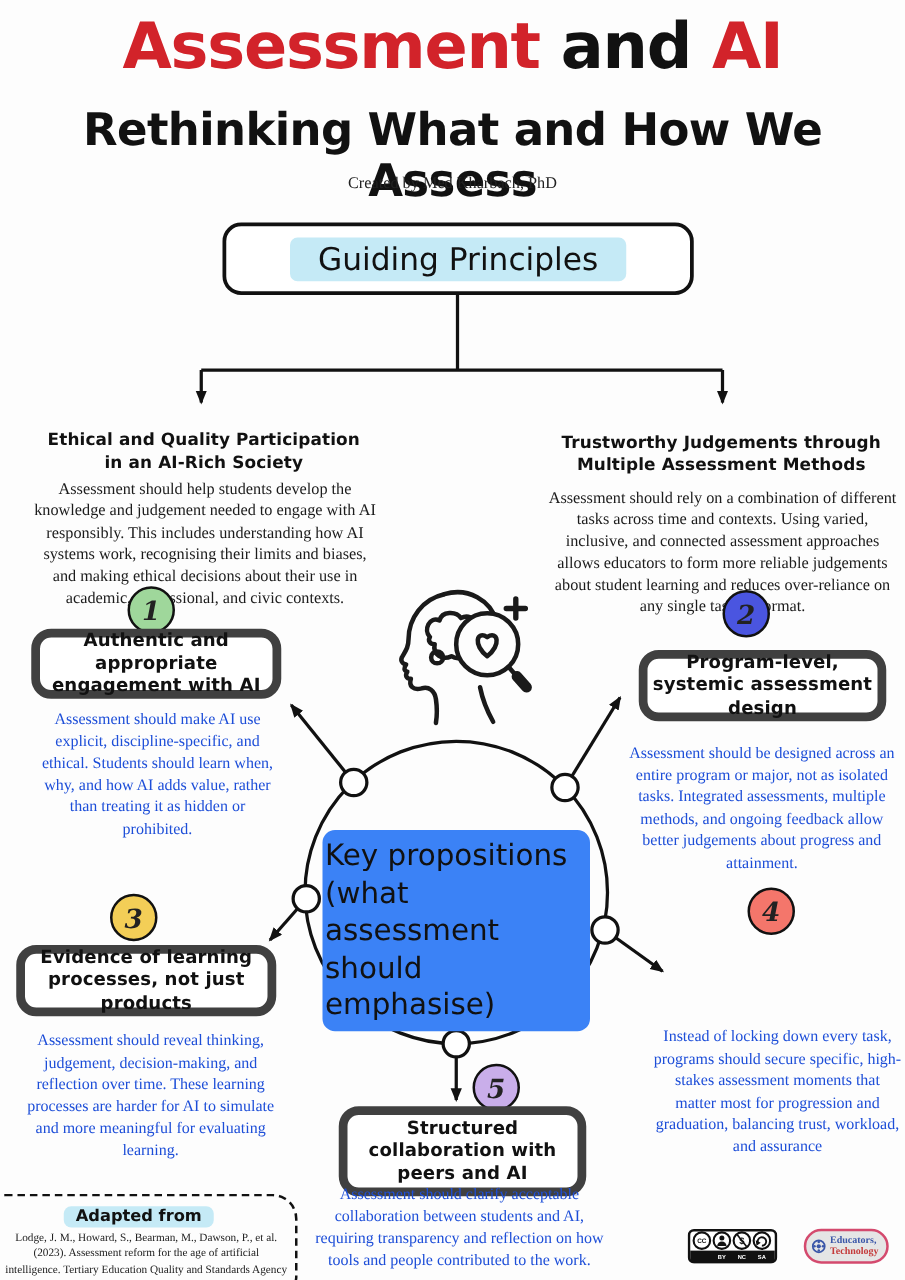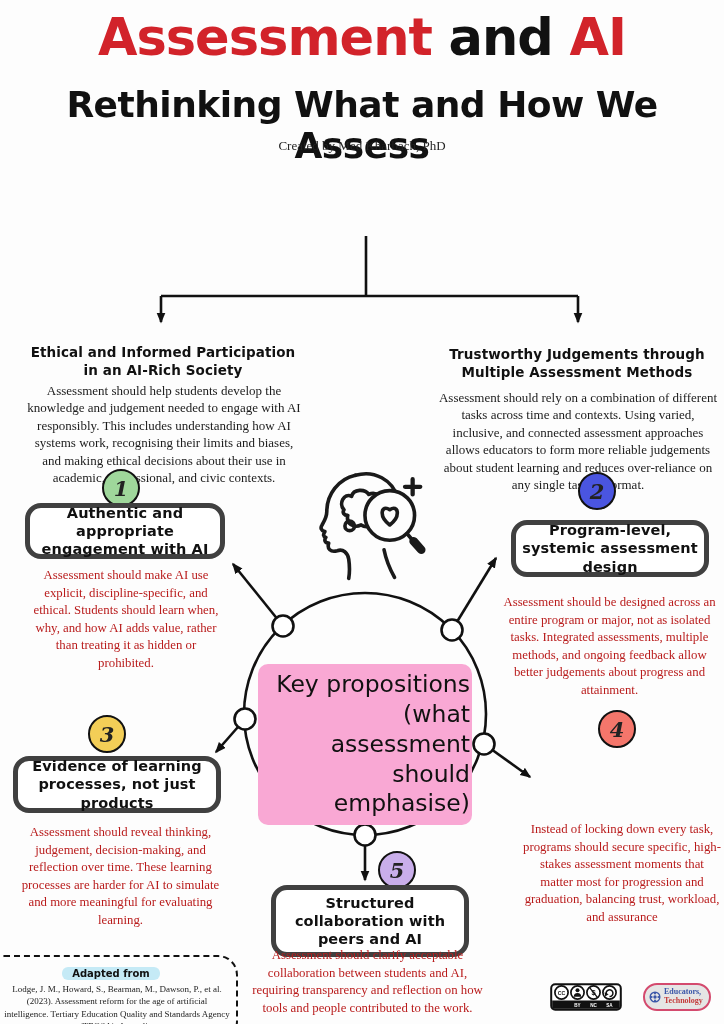--- a/index.html
+++ b/index.html
@@ -25,55 +25,55 @@
 
   
   .ptitle { font-weight:bold; font-size:13.5px; line-height:1.3; text-align:center; letter-spacing:0.1px; }
   .ptitle-left  { left:30px;  top:344px; width:266px; }
   .ptitle-right { left:446px; top:346px; width:262px; }
   .paragraph { font-family:"Liberation Serif", serif; font-size:13px; line-height:1.34; text-align:center; color:#1b1b1b; }
   .pbodytext-left  { left:26px;  top:382px; width:276px; }
   .pbodytext-right { left:438px; top:389px; width:280px; }
 
   
-  .center-label { left:258px; top:664px; width:214px; background:#f9a8d4; border-radius:10px;
-                  padding:6px 2px; text-align:right; font-size:23.5px; line-height:1.27; font-weight:500; }
+  .center-label { left:258px; top:664px; width:214px; background:#3b82f6; border-radius:10px;
+                  padding:6px 2px; text-align:left; font-size:23.5px; line-height:1.27; font-weight:500; }
 
   
   .badge { width:38px; height:38px; border:2.5px solid #111; border-radius:50%;
            display:flex; align-items:center; justify-content:center;
            font-family:"DejaVu Serif", serif; font-style:italic; font-weight:bold; font-size:21px; color:#222; }
   .badge1 { left:102px; top:469px; }
   .badge2 { left:578px; top:472px; }
   .badge3 { left:88px;  top:715px; }
   .badge4 { left:598px; top:710px; }
   .badge5 { left:378px; top:851px; }
 
   
-  .pbox { background:#fff; border:5px solid #404040; border-radius:16px;
+  .pbox { background:#fff; border:7px solid #404040; border-radius:16px;
           display:flex; align-items:center; justify-content:center; text-align:center;
           font-weight:bold; font-size:14.5px; line-height:1.25; padding:0 4px; letter-spacing:0.1px; }
   .pbox1 { left:25px;  top:503px; width:200px; height:56px; }
   .pbox2 { left:511px; top:520px; width:198px; height:57px; }
   .pbox3 { left:13px;  top:756px; width:208px; height:57px; }
   .pbox4 { left:536px; top:754px; width:172px; height:57px; }
   .pbox5 { left:271px; top:885px; width:198px; height:72px; }
 
   
-  .pbody { text-align:center; font-family:"Liberation Serif", serif; font-size:12.8px; line-height:1.37; color:#b91c1c; }
+  .pbody { text-align:center; font-family:"Liberation Serif", serif; font-size:12.8px; line-height:1.37; color:#1d4ed8; }
   .pbody1 { left:28px;  top:567px; width:196px; }
   .pbody2 { left:502px; top:594px; width:215px; }
   .pbody3 { left:17px;  top:824px; width:207px; }
   .pbody4 { left:523px; top:821px; width:198px; }
   .pbody5 { left:250px; top:947px; width:235px; }
 
   
   .adapted { left:-16px; top:955px; width:254px; height:86px; border:2.5px dashed #111;
              border-radius:20px; text-align:center; padding-top:5px; background:#fdfdfd; }
-  .adapted .hl { font-weight:bold; font-size:10px; padding:1px 10px; display:inline-block; }
+  .adapted .hl { font-weight:bold; font-size:13px; padding:1px 10px; display:inline-block; }
   .citation { font-family:"Liberation Serif", serif; font-size:9px; line-height:1.38; padding:2px 6px 0 18px; text-align:center; color:#222; }
 
   .cc-badge { left:550px; top:983px; }
   .et-logo { left:643px; top:983px; height:28px; border:2px solid #d44a6e; border-radius:14px; background:#e5e5e5;
              display:flex; align-items:center; padding:2px 6px 2px 4px; gap:3px; }
   .et-text { font-family:"Liberation Serif", serif; font-size:8px; font-weight:bold; line-height:1.1; text-align:left; }
   .et-l1 { color:#3a56a8; display:block; }
   .et-l2 { color:#c43a3a; display:block; }
 
   svg.layer { position:absolute; pointer-events:none; }
@@ -82,20 +82,23 @@
 <body>
 
 <div class="poster">
 
   <div class="abs title">
     <span class="red">Assessment</span><span> and </span><span class="red">AI</span>
   </div>
   <div class="abs subtitle">Rethinking What and How We Assess</div>
   <div class="abs byline">Created by Med Kharbach, PhD</div>
 
+  <div class="abs gbox">
+    <span class="hl">Guiding Principles</span>
+  </div>
 
   <svg class="layer" style="left:0;top:0" width="724" height="1024" viewBox="0 0 724 1024">
     <defs>
       <marker id="ah" markerUnits="userSpaceOnUse" markerWidth="14" markerHeight="12" refX="9.5" refY="4.5" orient="auto">
         <path d="M0,0 L11,4.5 L0,9 Z" fill="#111"></path>
       </marker>
     </defs>
 
     <path d="M366,236 L366,296 M161,296 L578,296" fill="none" stroke="#111" stroke-width="2.6"></path>
     <path d="M161,296 L161,322" fill="none" stroke="#111" stroke-width="2.6" marker-end="url(#ah)"></path>
@@ -126,21 +129,21 @@
       <path d="M44,50 C38,44 44,32 52,36 C54,28 66,28 70,34 C78,30 86,38 82,46 C88,50 86,60 78,60 C78,66 68,70 62,66 C54,70 46,64 48,56 C44,56 42,53 44,50 Z"></path>
       <circle cx="50" cy="67" r="5"></circle>
       <circle cx="92" cy="56" r="26" fill="#fdfdfd"></circle>
       <path d="M92,66 C80,57 83,44 92,50 C101,44 104,57 92,66 Z"></path>
       <path d="M116,18 L116,34 M108,26 L124,26" stroke-width="4.5"></path>
       <path d="M110,75 L116,82"></path>
       <path d="M117,83 L125,92" stroke-width="9"></path>
     </g>
   </svg>
 
-  <div class="abs ptitle ptitle-left">Ethical and Informed Participation in an AI-Rich Society</div>
+  <div class="abs ptitle ptitle-left">Ethical and Quality Participation in an AI-Rich Society</div>
   <div class="abs paragraph pbodytext-left">Assessment should help students develop the knowledge and judgement needed to engage with AI responsibly. This includes understanding how AI systems work, recognising their limits and biases, and making ethical decisions about their use in academic, professional, and civic contexts.</div>
   <div class="abs ptitle ptitle-right">Trustworthy Judgements through Multiple Assessment Methods</div>
   <div class="abs paragraph pbodytext-right">Assessment should rely on a combination of different tasks across time and contexts. Using varied, inclusive, and connected assessment approaches allows educators to form more reliable judgements about student learning and reduces over-reliance on any single task or format.</div>
 
   <div class="abs center-label">Key propositions (what assessment should emphasise)</div>
 
   <div class="abs badge badge1" style="background: rgb(159, 215, 155);">1</div>
   <div class="abs pbox pbox1">Authentic and appropriate engagement with AI</div>
   <div class="abs pbody pbody1">Assessment should make AI use explicit, discipline-specific, and ethical. Students should learn when, why, and how AI adds value, rather than treating it as hidden or prohibited.</div>
 

